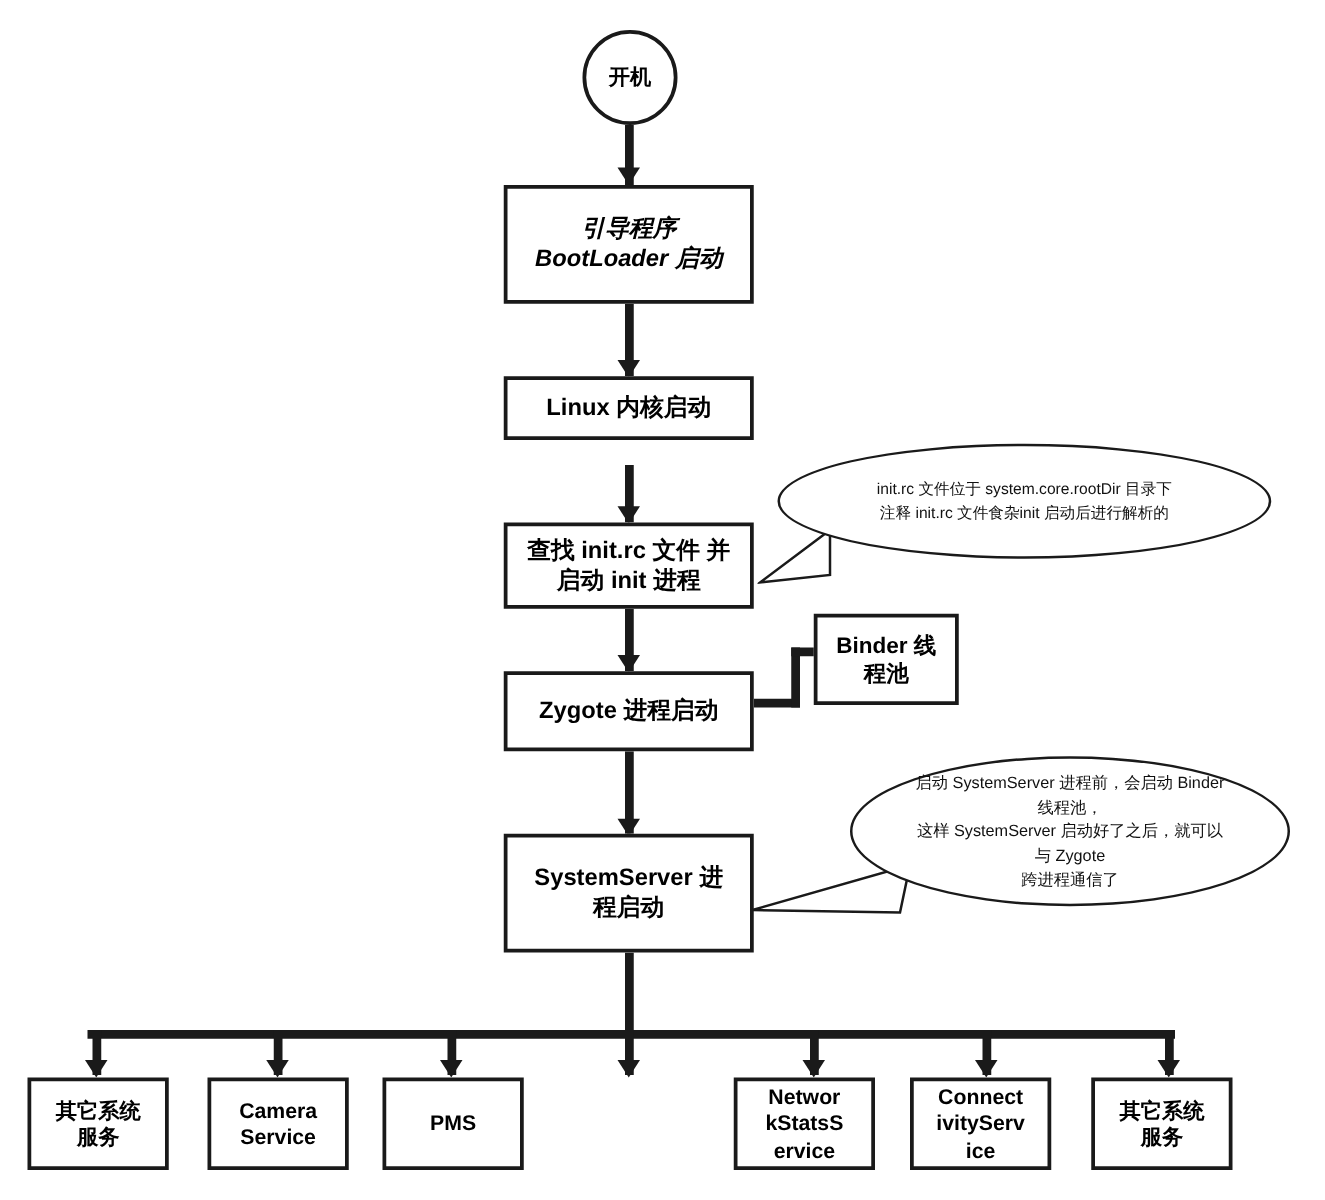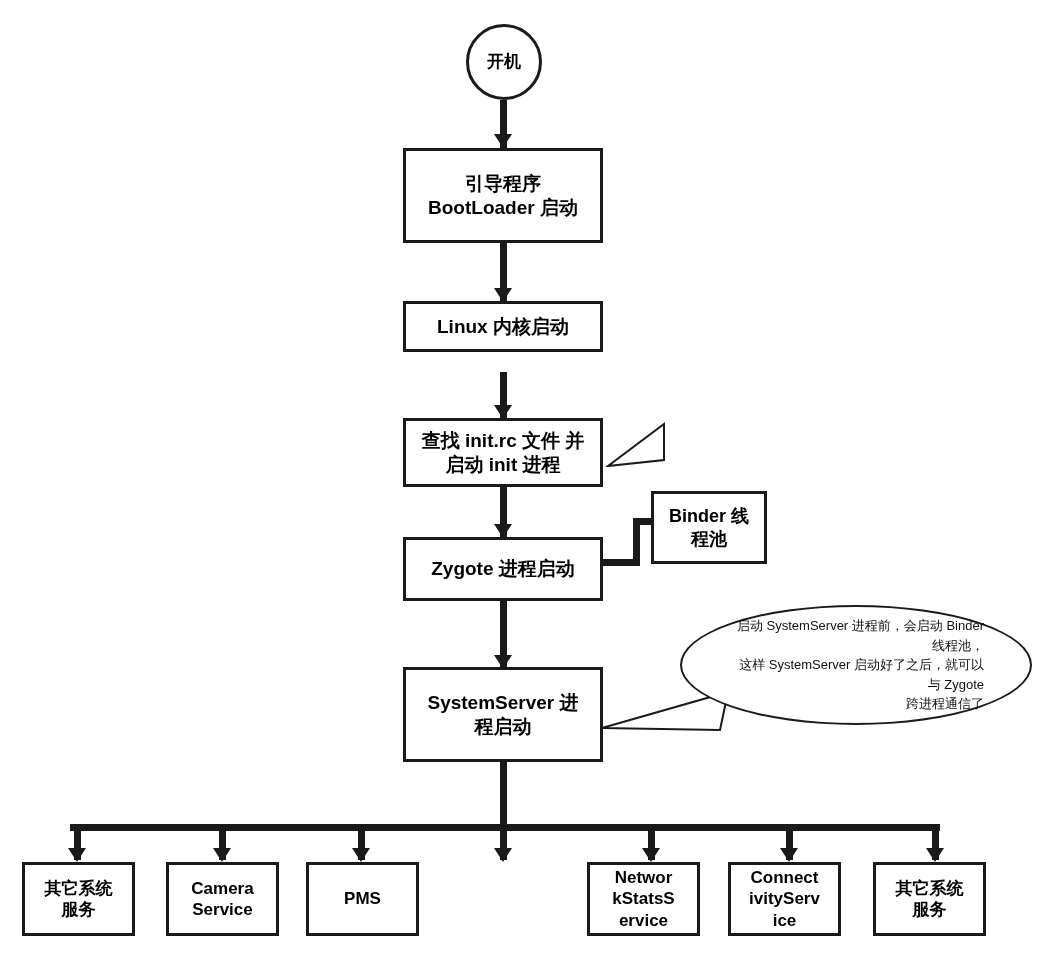--- a/index.html
+++ b/index.html
@@ -73,21 +73,20 @@
     text-align: center;
     font-size: 12.5px;
     color: #111111;
     line-height: 1.5;
     padding: 10px 34px;
     z-index: 6;
   }
   .callout.c2 {
     font-size: 13px;
     padding: 10px 46px;
-    text-align: right;
   }
   .callout-tail {
     position: absolute;
     z-index: 6;
   }
   .callout-tail svg { display: block; }
 </style>
 </head>
 <body>
 
@@ -128,21 +127,21 @@
   <div class="line" style="left:786px; top:824px; width:7px; height:36px;"></div>
   <div class="arrow-down" style="left:780px; top:848px;"></div>
   <div class="line" style="left:932px; top:824px; width:7px; height:36px;"></div>
   <div class="arrow-down" style="left:926px; top:848px;"></div>
 
   <div class="node start" style="left:466px; top:24px; width:76px; height:76px;">
     <span style="white-space:pre-line;">开机</span>
   </div>
 
   <div class="node step" style="left:403px; top:148px; width:200px; height:95px;">
-    <span style="white-space:pre-line;">引导程序
+    <span style="white-space:pre-line;font-style:italic;">引导程序
 BootLoader 启动</span>
   </div>
 
   <div class="node step" style="left:403px; top:301px; width:200px; height:51px;">
     <span style="white-space:pre-line;">Linux 内核启动</span>
   </div>
 
   <div class="node step" style="left:403px; top:418px; width:200px; height:69px;">
     <span style="white-space:pre-line;">查找 init.rc 文件 并
 启动 init 进程</span>
@@ -186,20 +185,24 @@
   <div class="node leaf" style="left:873px; top:862px; width:113px; height:74px;">
     <span style="white-space:pre-line;">其它系统
 服务</span>
   </div>
 
   <div class="callout-tail" style="left:606px; top:420px;">
     <svg width="60" height="50" viewBox="0 0 60 50">
       <polygon points="58,4 58,40 2,46" fill="#ffffff" stroke="#1a1a1a" stroke-width="2"></polygon>
     </svg>
   </div>
+  <div class="callout" style="left:622px; top:355px; width:395px; height:92px;">
+    <span style="white-space:pre-line;">init.rc 文件位于 system.core.rootDir 目录下
+注释 init.rc 文件食杂init 启动后进行解析的</span>
+  </div>
 
   <div class="callout-tail" style="left:600px; top:690px;">
     <svg width="130" height="50" viewBox="0 0 130 50">
       <polygon points="128,2 120,40 2,38" fill="#ffffff" stroke="#1a1a1a" stroke-width="2"></polygon>
     </svg>
   </div>
   <div class="callout c2" style="left:680px; top:605px; width:352px; height:120px;">
     <span style="white-space:pre-line;">启动 SystemServer 进程前，会启动 Binder 线程池，
 这样 SystemServer 启动好了之后，就可以与 Zygote
 跨进程通信了</span>

